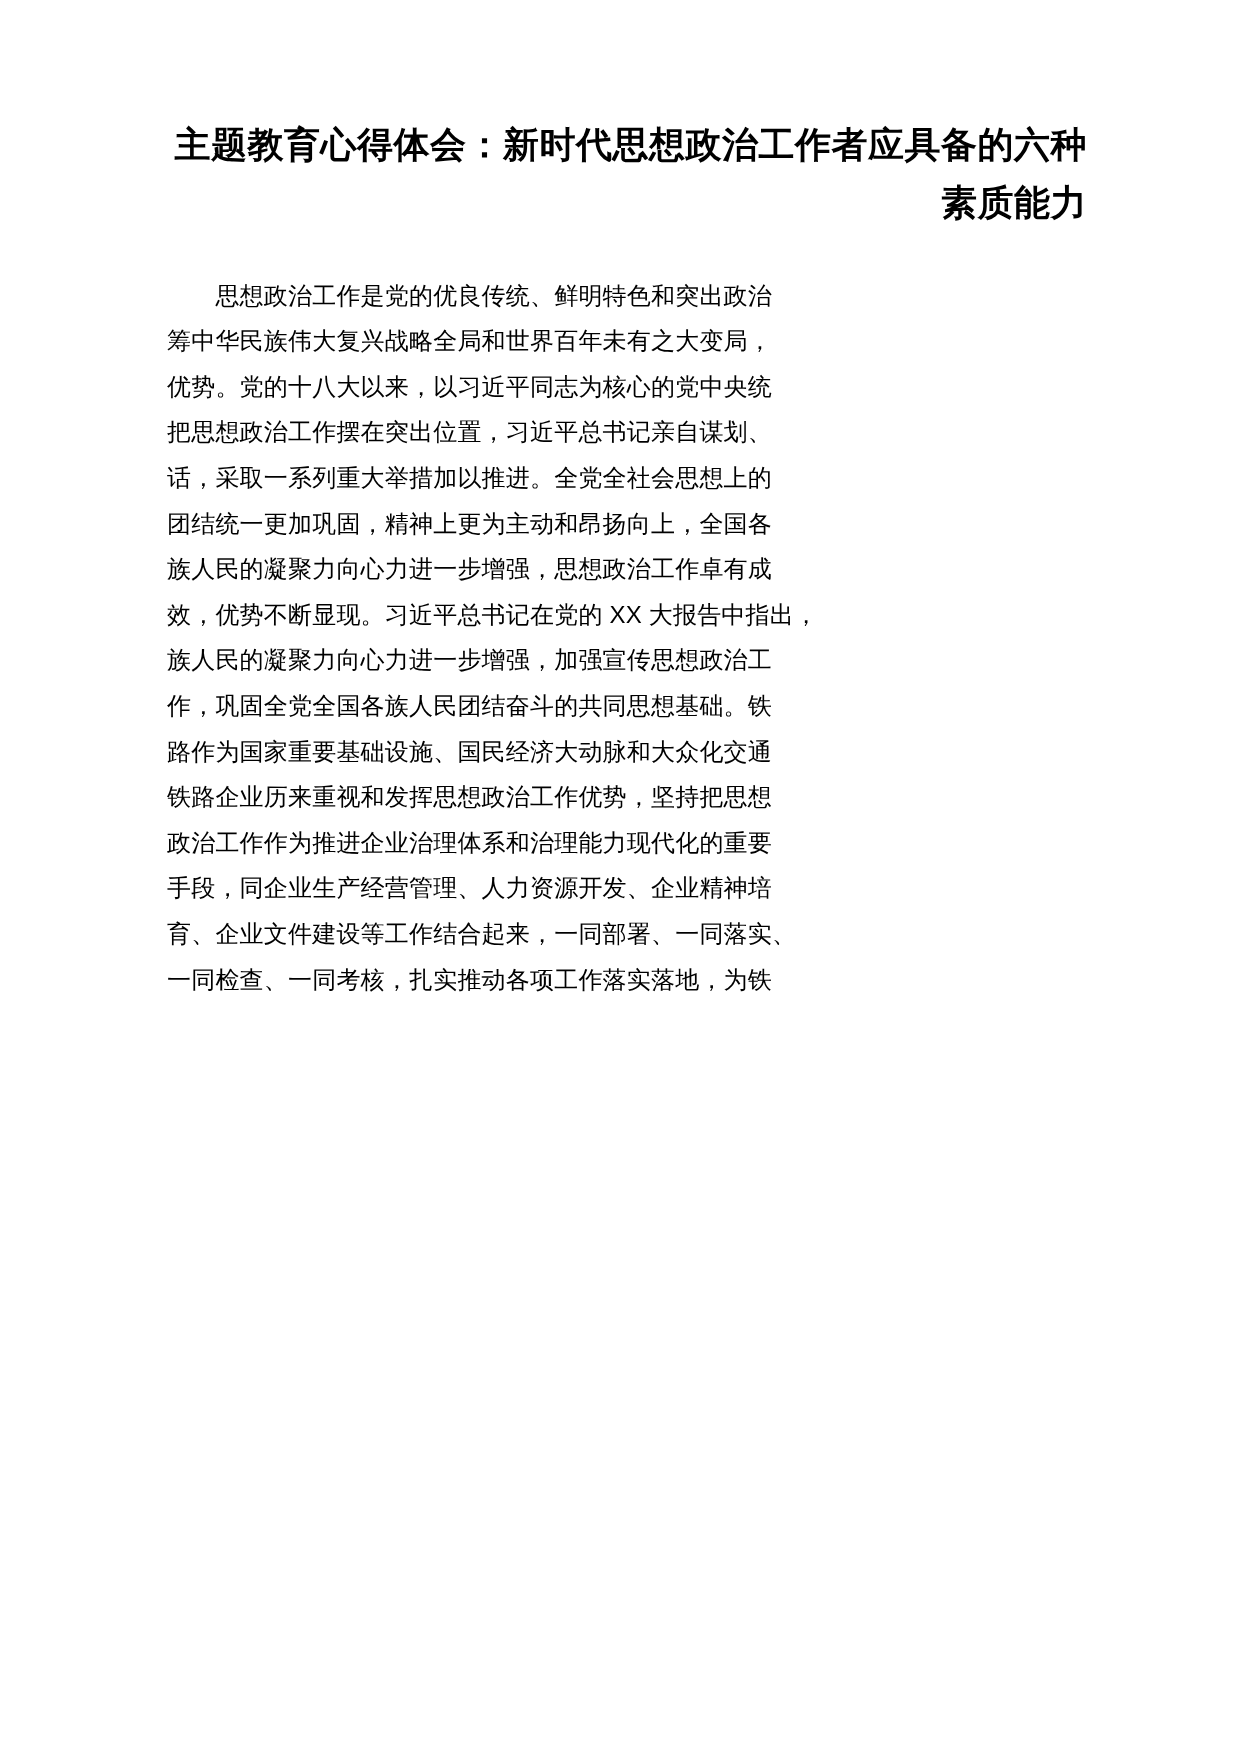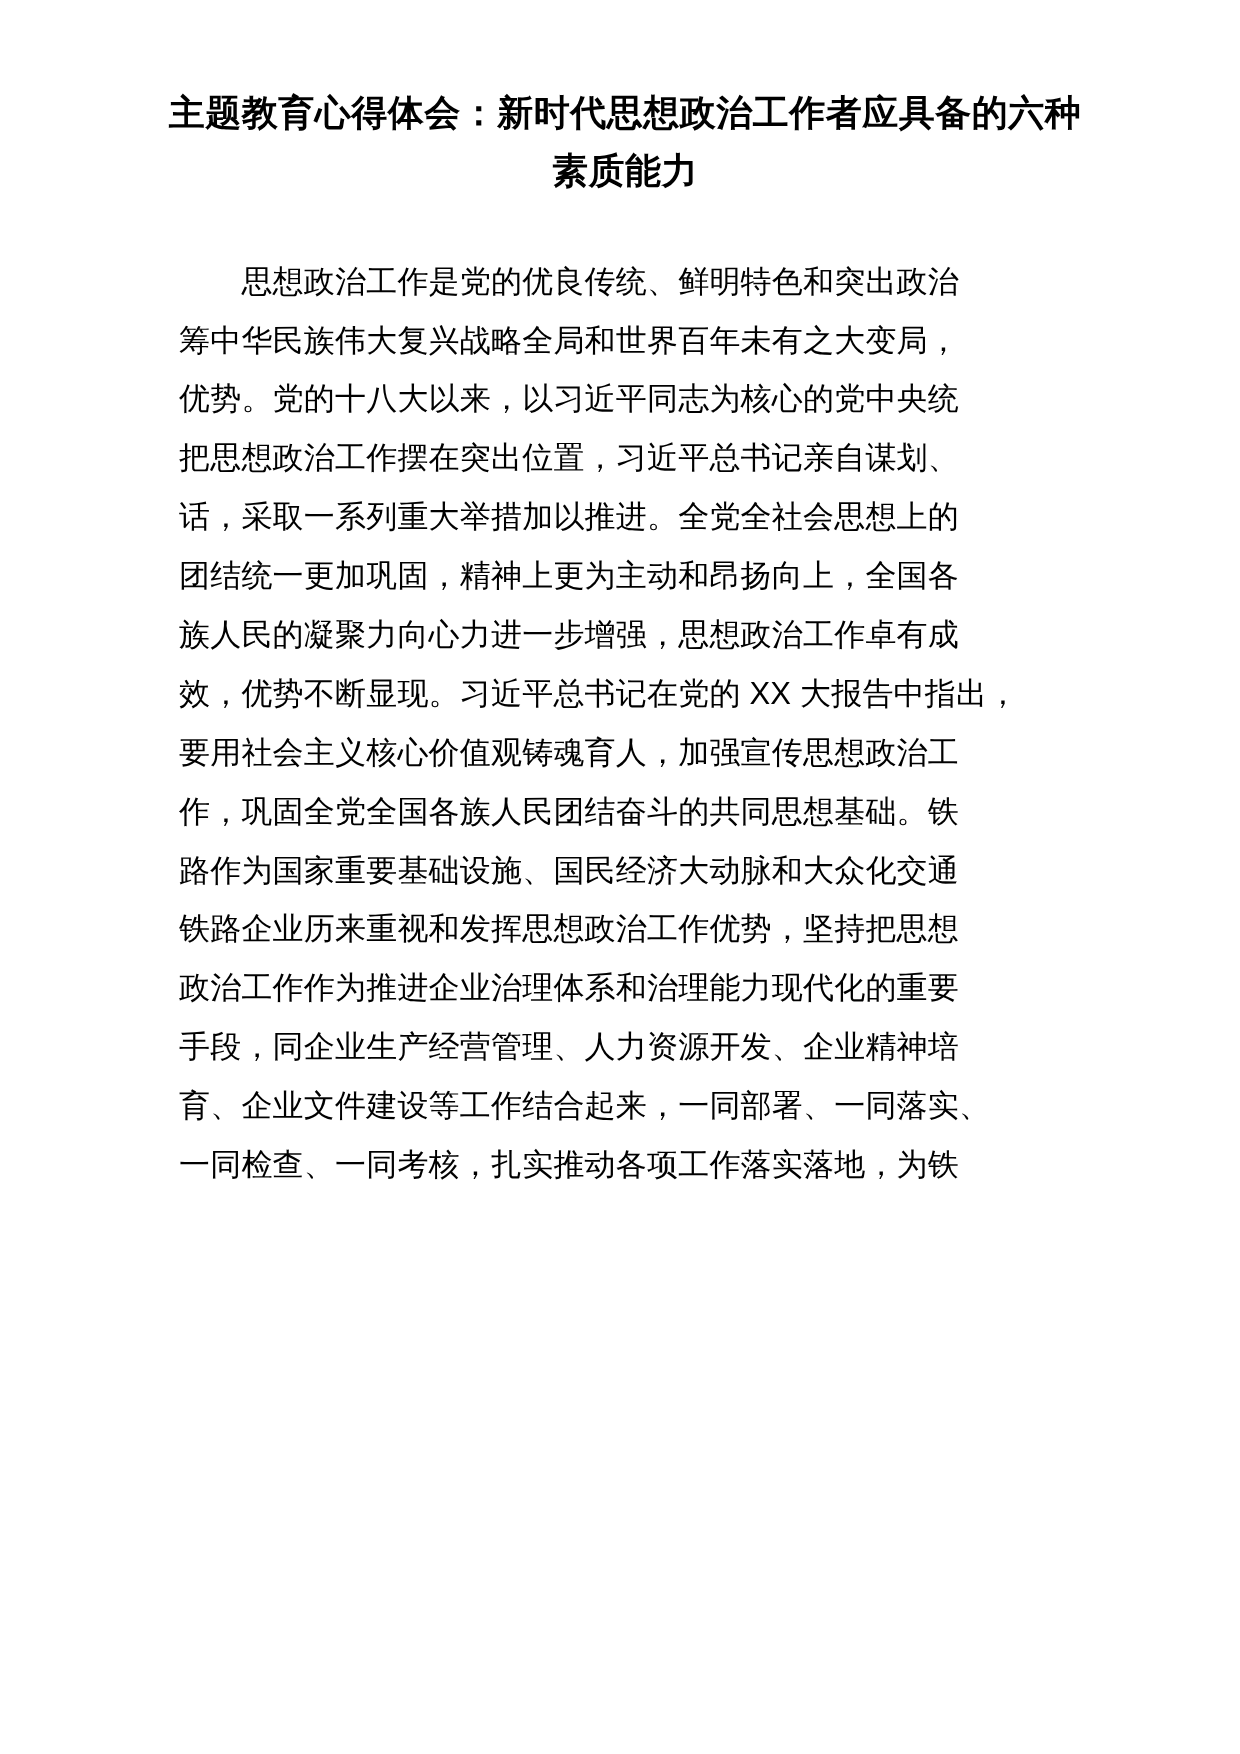--- a/index.html
+++ b/index.html
@@ -20,35 +20,35 @@
     overflow: hidden;
   }
   .content {
     position: absolute;
     left: 163px;
     top: 0;
     width: 924px;
   }
   .doc-title {
     margin: 0;
-    padding-top: 84px;
+    padding-top: 116px;
     font-size: 36px;
     font-weight: 700;
     line-height: 1.62;
-    text-align: center;
+    text-align: right;
     letter-spacing: 0.5px;
     color: #000000;
   }
   .doc-title .title-line {
     display: block;
   }
   .body-text {
-    margin: 16px;
+    margin: 4px;
     padding-top: 36px;
-    font-size: 31px;
+    font-size: 24px;
     font-weight: 400;
     line-height: 1.9;
     color: #000000;
     text-align: justify;
     text-justify: inter-ideograph;
     letter-spacing: 0.2px;
   }
   .body-text .para-line {
     display: block;
     white-space: pre;
@@ -70,21 +70,21 @@
 
     <div class="body-text">
       <span class="para-line indent">　　思想政治工作是党的优良传统、鲜明特色和突出政治</span>
       <span class="para-line">筹中华民族伟大复兴战略全局和世界百年未有之大变局，</span>
       <span class="para-line">优势。党的十八大以来，以习近平同志为核心的党中央统</span>
       <span class="para-line">把思想政治工作摆在突出位置，习近平总书记亲自谋划、</span>
       <span class="para-line">话，采取一系列重大举措加以推进。全党全社会思想上的</span>
       <span class="para-line">团结统一更加巩固，精神上更为主动和昂扬向上，全国各</span>
       <span class="para-line">族人民的凝聚力向心力进一步增强，思想政治工作卓有成</span>
       <span class="para-line">效，优势不断显现。习近平总书记在党的 XX 大报告中指出，</span>
-      <span class="para-line">要用社会主义核心价值观铸魂育人，加强宣传思想政治工</span>
+      <span class="para-line">族人民的凝聚力向心力进一步增强，加强宣传思想政治工</span>
       <span class="para-line">作，巩固全党全国各族人民团结奋斗的共同思想基础。铁</span>
       <span class="para-line">路作为国家重要基础设施、国民经济大动脉和大众化交通</span>
       <span class="para-line">铁路企业历来重视和发挥思想政治工作优势，坚持把思想</span>
       <span class="para-line">政治工作作为推进企业治理体系和治理能力现代化的重要</span>
       <span class="para-line">手段，同企业生产经营管理、人力资源开发、企业精神培</span>
       <span class="para-line">育、企业文件建设等工作结合起来，一同部署、一同落实、</span>
       <span class="para-line">一同检查、一同考核，扎实推动各项工作落实落地，为铁</span>
     </div>
 
   </div>

